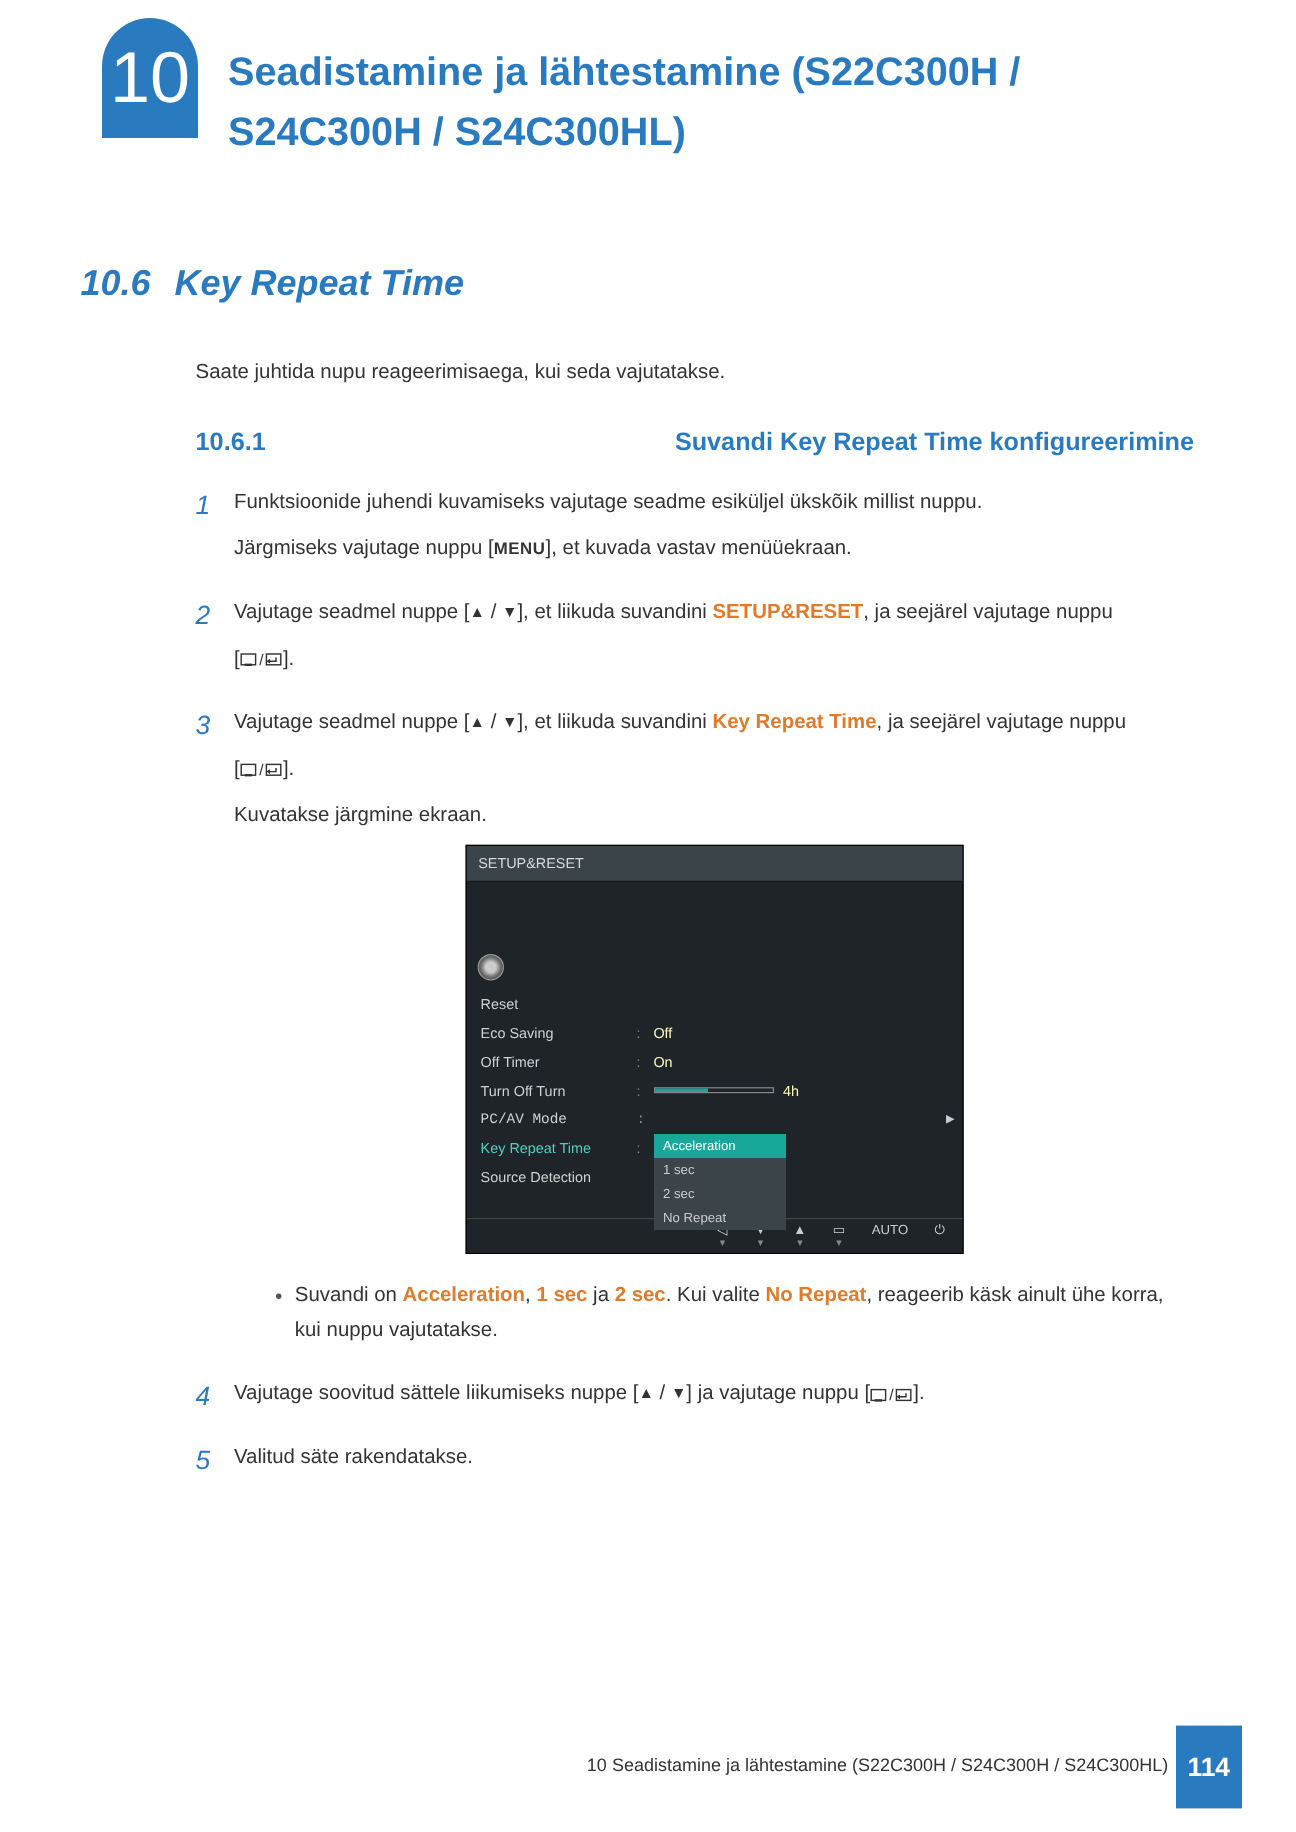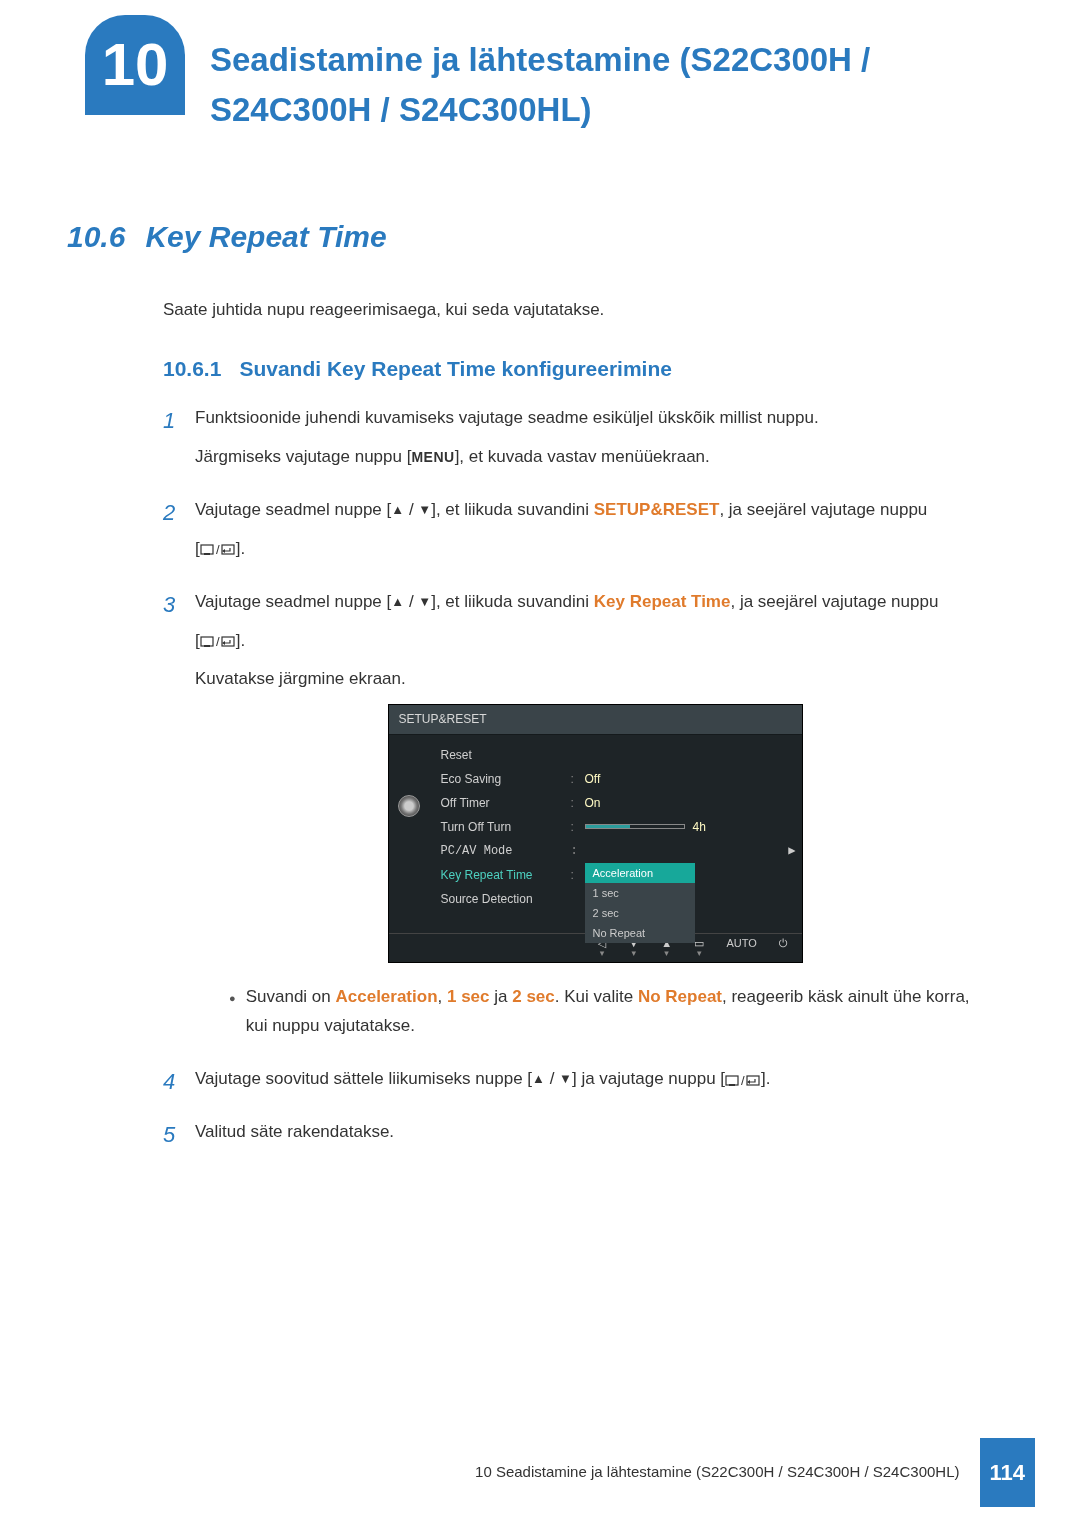--- a/index.html
+++ b/index.html
@@ -15,28 +15,28 @@
   }
   .page {
     padding: 20px 85px 0 85px;
   }
   .chapter-header {
     display: flex;
     align-items: flex-start;
     margin-bottom: 80px;
   }
   .chapter-badge {
-    width: 100px;
+    width: 80px;
     height: 100px;
     background: #2a7abf;
     border-top-left-radius: 40px;
     border-top-right-radius: 40px;
     color: #fff;
     font-size: 60px;
-    font-weight: 700;
+    font-weight: 400;
     display: flex;
     align-items: center;
     justify-content: center;
     margin-right: 25px;
     flex-shrink: 0;
     position: relative;
     top: -5px;
   }
   .chapter-title {
     color: #2a7abf;
@@ -65,20 +65,21 @@
   .intro-text {
     margin-left: 78px;
     margin-bottom: 30px;
     font-size: 17px;
   }
   .subsection-row {
     display: flex;
     align-items: baseline;
     margin-left: 78px;
     margin-bottom: 20px;
+    justify-content: space-between;
   }
   .subsection-num {
     color: #2a7abf;
     font-size: 21px;
     font-weight: bold;
     margin-right: 18px;
   }
   .subsection-title {
     color: #2a7abf;
     font-size: 21px;
@@ -120,21 +121,21 @@
     border: 1px solid #000;
     font-size: 12px;
     color: #d8d8d8;
   }
   .osd-header {
     background: #3a4449;
     padding: 4px 10px;
     font-size: 12px;
     border-bottom: 1px solid #151a1c;
   }
-  .osd-body { display:flex; }
+  .osd-body { display:flex;flex-direction:column; }
   .osd-left { width: 40px; display:flex; flex-direction:column; align-items:center; padding-top: 60px;}
   .osd-gear {
     width: 22px; height: 22px; border-radius: 50%;
     background: radial-gradient(circle,#ccc 30%,#777 55%,#444 80%);
     border: 1px solid #999;
   }
   .osd-list { flex:1; padding: 8px 0 4px 0; position:relative;}
   .osd-row { display:flex; align-items:center; height: 24px; padding-left: 12px; }
   .osd-label { width: 130px; color: #d0d0d0; }
   .osd-label.active { color: #4dd0c0; }
@@ -169,21 +170,21 @@
   .osd-footer .sm { color:#888; font-size:9px;}
 
   .bullet-row {
     display:flex; margin: 6px 0 10px 34px; font-size:17px; line-height:1.7;
   }
   .bullet-dot { width:20px; color:#555; font-size:11px; padding-top:6px;}
 
   
   .footer {
     position:absolute; bottom:20px; right:45px;
-    display:flex; align-items:center; gap:20px;
+    display:flex; align-items:center; gap:6px;
     font-size:15px; color:#333;justify-content:center;
   }
   .page-num {
     background:#2a7abf; color:#fff; font-weight:bold;
     font-size:22px; padding:18px 10px;
   }
 </style>
 </head>
 <body>
 

